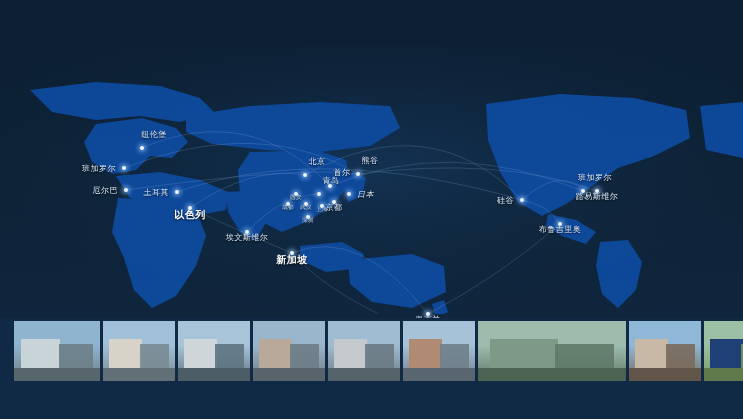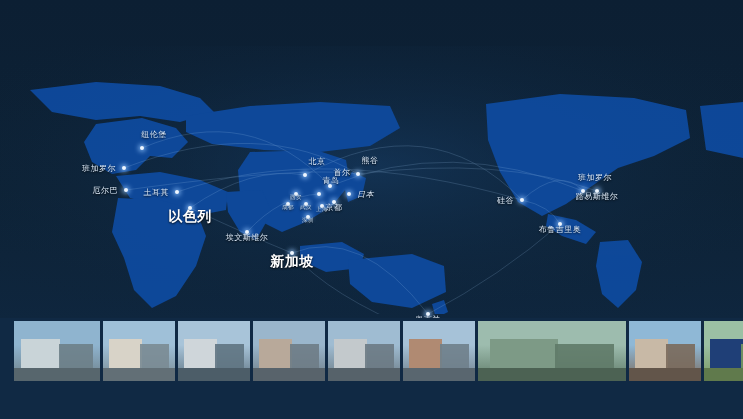--- a/index.html
+++ b/index.html
@@ -21,21 +21,21 @@
   .map-stage svg{position:absolute;left:0;top:0;width:743px;height:268px;}
 
   
   .city{position:absolute;z-index:20;transform:translate(-50%,-50%);}
   .dot{position:absolute;left:50%;top:50%;width:4px;height:4px;margin:-2px 0 0 -2px;
        border-radius:50%;background:#eef6ff;
        box-shadow:0 0 5px 1.5px rgba(150,200,255,.85);}
   .lbl{position:absolute;white-space:nowrap;color:#dce9f7;
        text-shadow:0 1px 2px rgba(0,0,0,.85);letter-spacing:.5px;}
 
-  .lbl.sz-lg{font-size:14px;color:#ffffff;font-weight:bold;text-align:right;}
+  .lbl.sz-lg{font-size:10px;color:#ffffff;font-weight:bold;text-align:right;}
   .lbl.sz-md{font-size:8px;}
   .lbl.sz-sm{font-size:5.5px;color:#bfd4e8;}
 
   .pos-left  {right:8px; top:50%; transform:translateY(-50%);}
   .pos-right {left:8px;  top:50%; transform:translateY(-50%);font-style:italic;}
   .pos-above {left:50%;  bottom:8px; transform:translateX(-50%);padding-left:24px;}
   .pos-below {left:50%;  top:0;    transform:translateX(-50%);}
 
   
   .strip{position:absolute;left:0;bottom:0;width:743px;height:101px;

